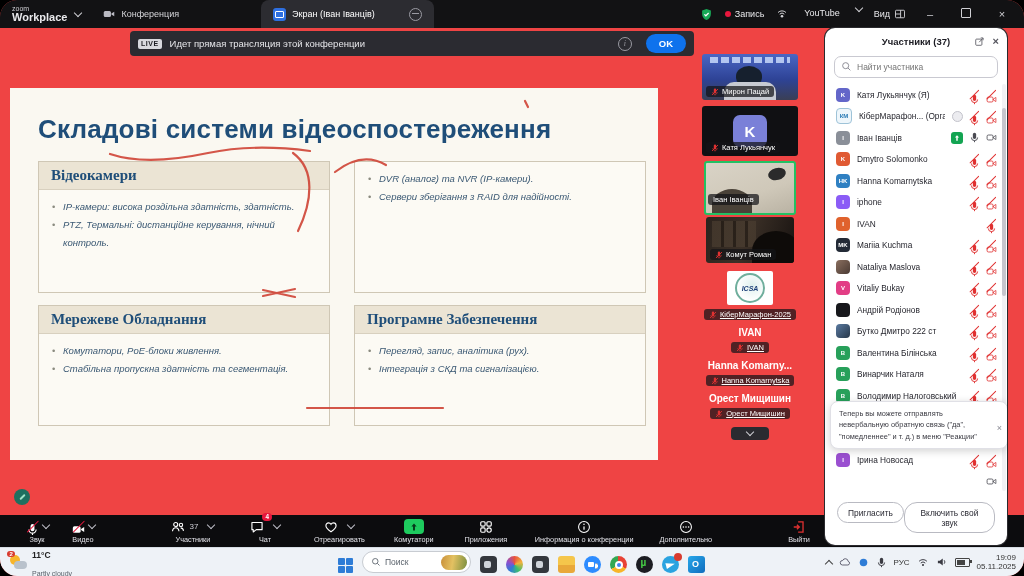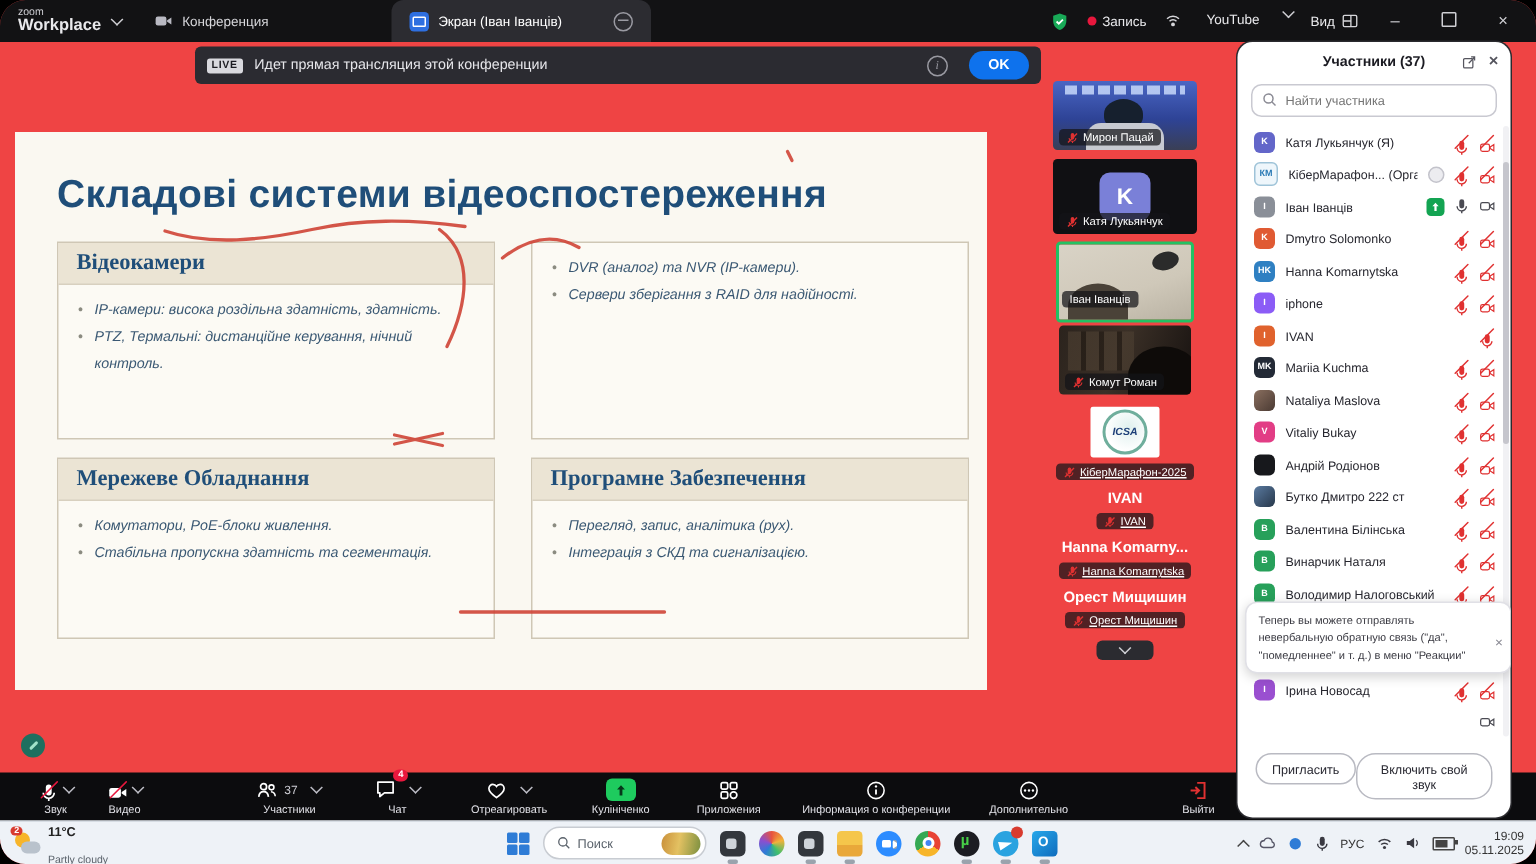--- a/index.html
+++ b/index.html
@@ -114,21 +114,21 @@
 
   
   .taskbar{position:absolute;left:0;right:0;bottom:0;height:28px;background:#eef2f7;border-top:1px solid #d7dde4;display:flex;align-items:center;z-index:50;color:#222;}
   .weather{display:flex;align-items:center;gap:5px;padding-left:10px;width:150px;}
   .wicon{position:relative;width:17px;height:15px;}
   .wsun{position:absolute;left:0;top:0;width:10px;height:10px;border-radius:50%;background:#f7b52a;}
   .wcld{position:absolute;left:4px;top:6px;width:13px;height:8px;border-radius:6px;background:#b9c2cc;}
   .wbadge{position:absolute;left:-3px;top:-4px;background:#d83b2f;color:#fff;font-size:6px;border-radius:6px;padding:0 2.5px;font-weight:bold;}
   .wtxt .l1{font-size:8.5px;font-weight:bold;line-height:9px;}
   .wtxt .l2{font-size:7px;color:#5a626b;line-height:8px;}
-  .tcenter{display:flex;align-items:center;gap:9px;}
+  .tcenter{display:flex;align-items:flex-end;gap:9px;}
   .winlogo{width:15px;height:15px;display:grid;grid-template-columns:7px 7px;grid-template-rows:7px 7px;gap:1px;}
   .winlogo i{background:#2e7cd6;border-radius:1px;}
   .tsearch{position:relative;width:96px;height:20px;background:#fff;border:1px solid #c8ccd2;border-radius:11px;display:flex;align-items:center;gap:4px;padding:0 3px 0 8px;}
   .tsearch .ph{font-size:8.5px;color:#5a626b;flex:1;}
   .tsearch .bimg{width:26px;height:15px;border-radius:8px;background:linear-gradient(100deg,#c98f3a 0%,#e3c162 45%,#7a8f3f 100%);}
   .tapp{position:relative;width:17px;height:17px;border-radius:4px;flex:none;}
   .trun::after{content:"";position:absolute;left:5px;right:5px;bottom:-5px;height:2.4px;border-radius:2px;background:#9aa3ad;}
   .a-copilot{background:conic-gradient(#e8533f,#f2b23a,#3fc06c,#2e7cd6,#8a4fd0,#e8533f);border-radius:50%;}
   .a-cam{background:#33373d;}
   .a-cam::before{content:"";position:absolute;left:4px;top:5px;width:7px;height:7px;border-radius:2px;background:#cfd4da;}
@@ -751,21 +751,21 @@
     </div>
     <div class="tgap"></div>
     <div class="titem">
       <span class="irow">
           <span class="sharebtn">
             <svg class="ic" width="10" height="10" viewBox="0 0 16 16" style="color:#06371a">
               <use href="#s-up"></use>
             </svg>
           </span>
         </span>
-      <span class="lbl">Кулініченко</span>
+      <span class="lbl">Комутатори</span>
     </div>
     <div class="tgap"></div>
     <div class="titem">
       <span class="irow">
           <svg class="ic" width="14" height="14" viewBox="0 0 16 16" style="color:#fff">
             <use href="#s-apps"></use>
           </svg>
         </span>
       <span class="lbl">Приложения</span>
     </div>

